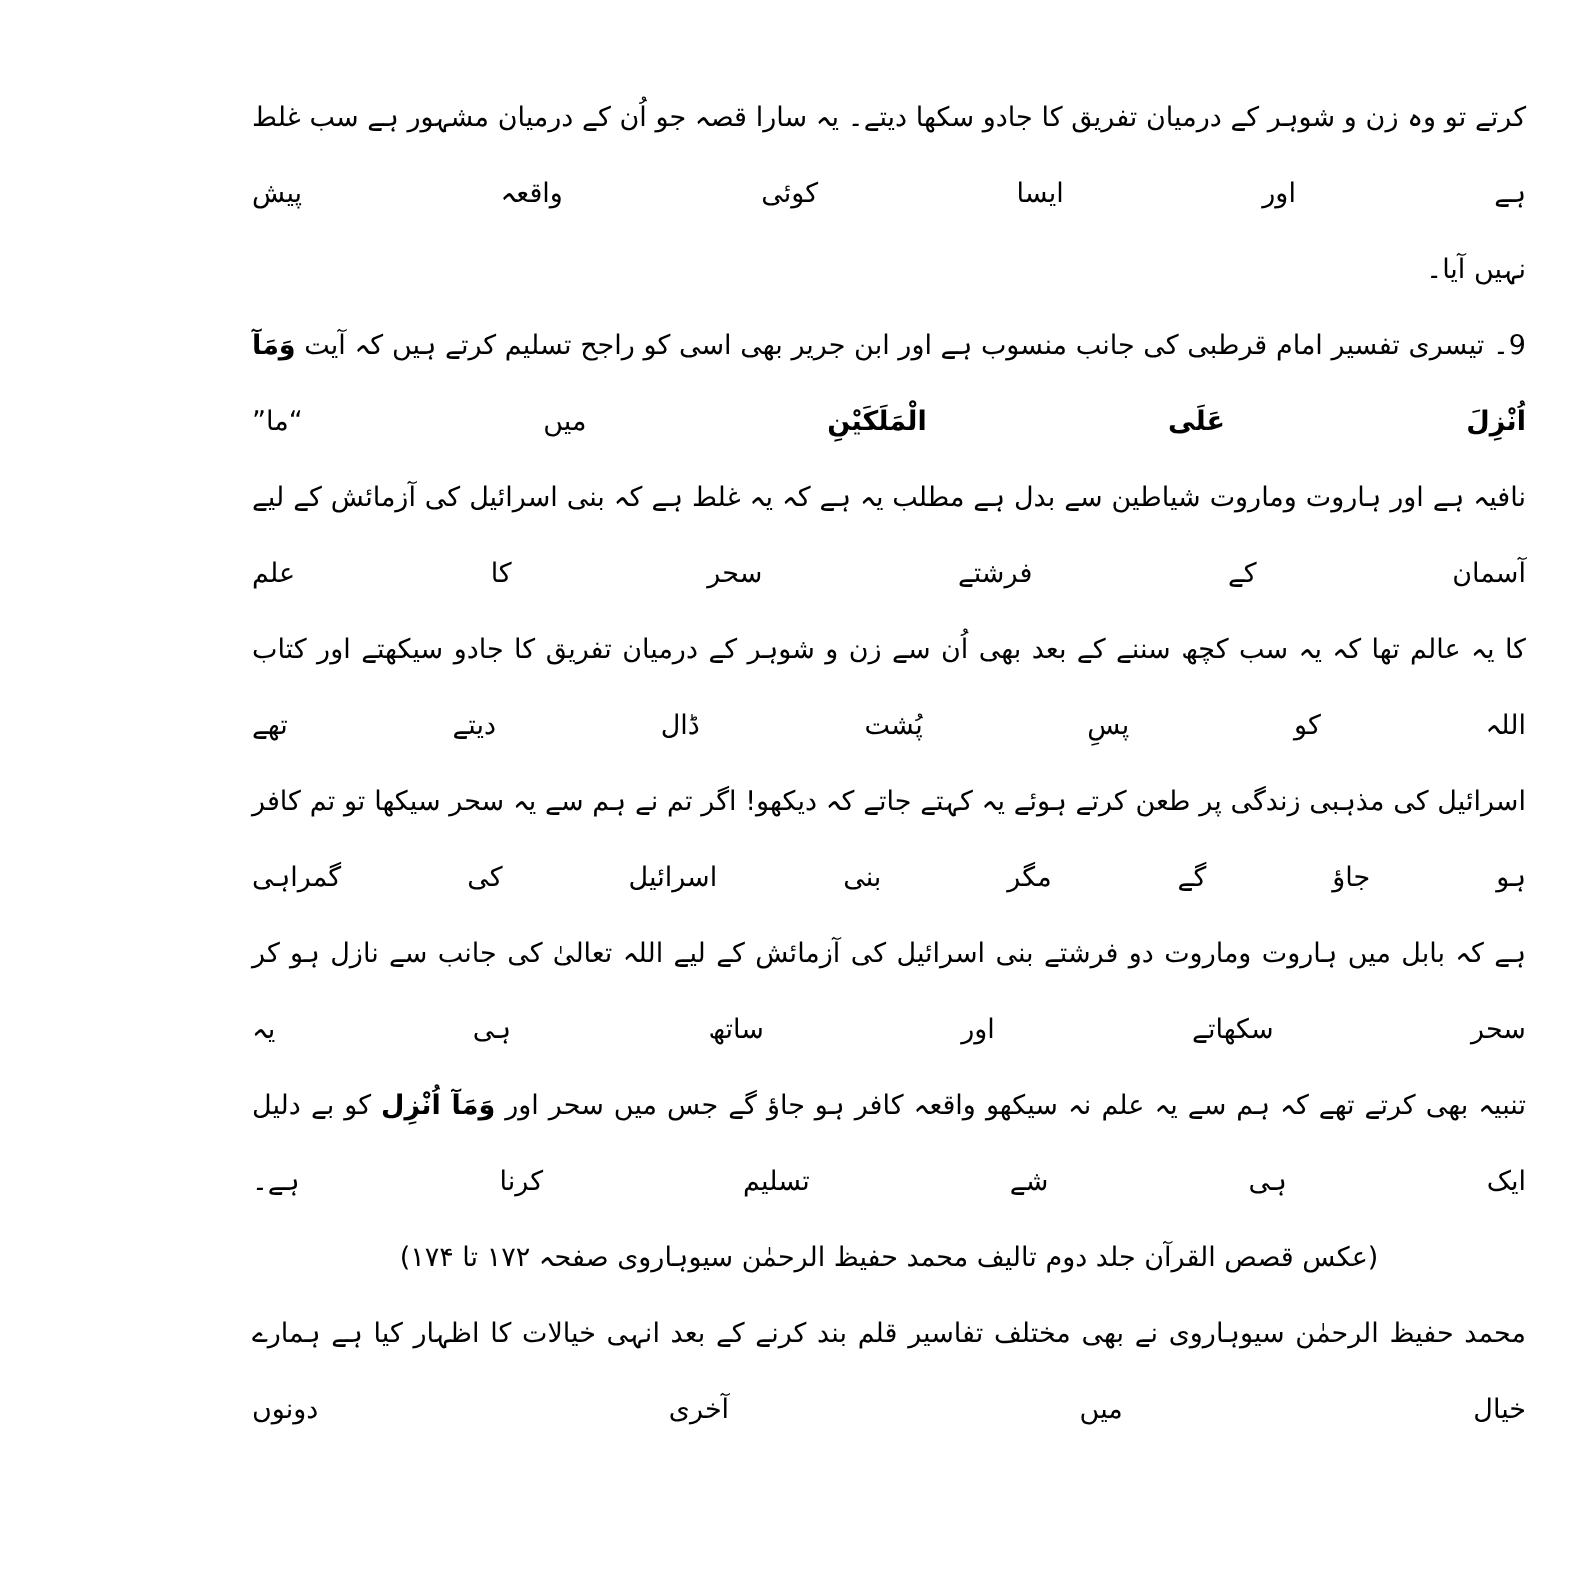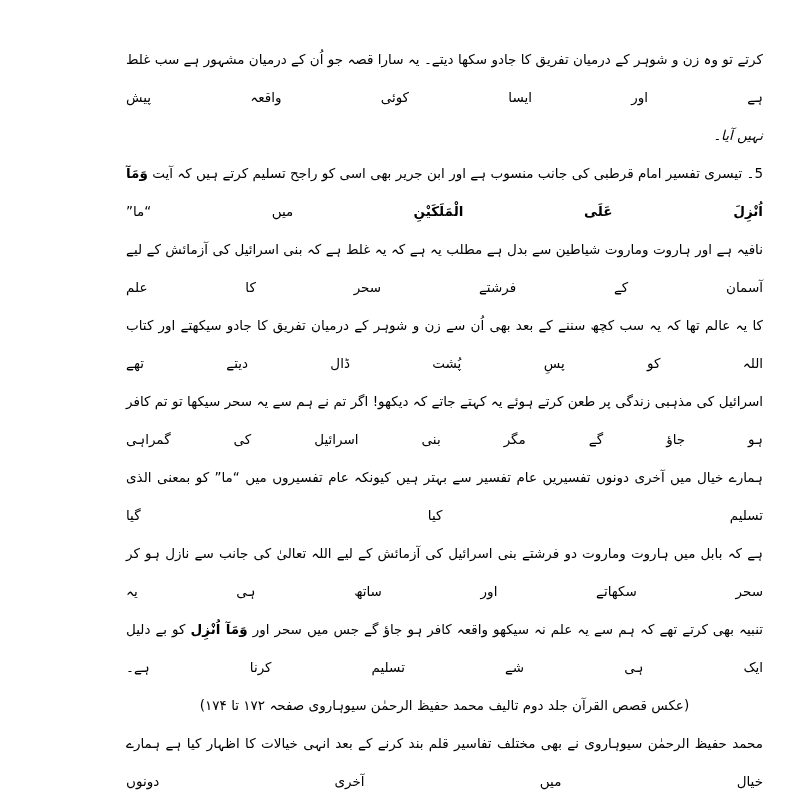--- a/index.html
+++ b/index.html
@@ -22,21 +22,20 @@
     color: #000000;
   }
   .line {
     line-height: 38px;
     text-align: justify;
     text-align-last: justify;
   }
   .line.right {
     text-align: left;
     text-align-last: right;
-    font-style: italic;
   }
   .line.center {
     text-align: right;
     text-align-last: center;
   }
   .arabic {
     font-weight: bold;
   }
   .urdu {
     font-weight: normal;
@@ -45,25 +44,24 @@
 </head>
 <body>
 
 <div class="page">
   <div class="text-column">
     <div class="para">
         <div class="line justify"><span class="urdu">کرتے تو وہ زن و شوہر کے درمیان تفریق کا جادو سکھا دیتے۔ یہ سارا قصہ جو اُن کے درمیان مشہور ہے سب غلط ہے اور ایسا کوئی واقعہ پیش</span></div>
         <div class="line right"><span class="urdu">نہیں آیا۔</span></div>
       </div>
     <div class="para">
-        <div class="line justify"><span class="urdu">5۔ تیسری تفسیر امام قرطبی کی جانب منسوب ہے اور ابن جریر بھی اسی کو راجح تسلیم کرتے ہیں کہ آیت </span><span class="arabic">وَمَآ اُنْزِلَ عَلَى الْمَلَكَيْنِ</span><span class="urdu"> میں “ما”</span></div>
+        <div class="line justify"><span class="urdu">9۔ تیسری تفسیر امام قرطبی کی جانب منسوب ہے اور ابن جریر بھی اسی کو راجح تسلیم کرتے ہیں کہ آیت </span><span class="arabic">وَمَآ اُنْزِلَ عَلَى الْمَلَكَيْنِ</span><span class="urdu"> میں “ما”</span></div>
         <div class="line justify"><span class="urdu">نافیہ ہے اور ہاروت وماروت شیاطین سے بدل ہے مطلب یہ ہے کہ یہ غلط ہے کہ بنی اسرائیل کی آزمائش کے لیے آسمان کے فرشتے سحر کا علم</span></div>
         <div class="line justify"><span class="urdu">کا یہ عالم تھا کہ یہ سب کچھ سننے کے بعد بھی اُن سے زن و شوہر کے درمیان تفریق کا جادو سیکھتے اور کتاب اللہ کو پسِ پُشت ڈال دیتے تھے</span></div>
         <div class="line justify"><span class="urdu">اسرائیل کی مذہبی زندگی پر طعن کرتے ہوئے یہ کہتے جاتے کہ دیکھو! اگر تم نے ہم سے یہ سحر سیکھا تو تم کافر ہو جاؤ گے مگر بنی اسرائیل کی گمراہی</span></div>
-        <div class="line justify"><span class="urdu">ہمارے خیال میں آخری دونوں تفسیریں عام تفسیر سے بہتر ہیں کیونکہ عام تفسیروں میں “ما” کو بمعنی الذی تسلیم کیا گیا</span></div>
         <div class="line justify"><span class="urdu">ہے کہ بابل میں ہاروت وماروت دو فرشتے بنی اسرائیل کی آزمائش کے لیے اللہ تعالیٰ کی جانب سے نازل ہو کر سحر سکھاتے اور ساتھ ہی یہ</span></div>
         <div class="line justify"><span class="urdu">تنبیہ بھی کرتے تھے کہ ہم سے یہ علم نہ سیکھو واقعہ کافر ہو جاؤ گے جس میں سحر اور </span><span class="arabic">وَمَآ اُنْزِل</span><span class="urdu"> کو بے دلیل ایک ہی شے تسلیم کرنا ہے۔</span></div>
       </div>
     <div class="line center">(عکس قصص القرآن جلد دوم تالیف محمد حفیظ الرحمٰن سیوہاروی صفحہ ۱۷۲ تا ۱۷۴)</div>
     <div class="para">
         <div class="line justify"><span class="urdu">محمد حفیظ الرحمٰن سیوہاروی نے بھی مختلف تفاسیر قلم بند کرنے کے بعد انہی خیالات کا اظہار کیا ہے ہمارے خیال میں آخری دونوں</span></div>
       </div>
   </div>
 </div>
 

